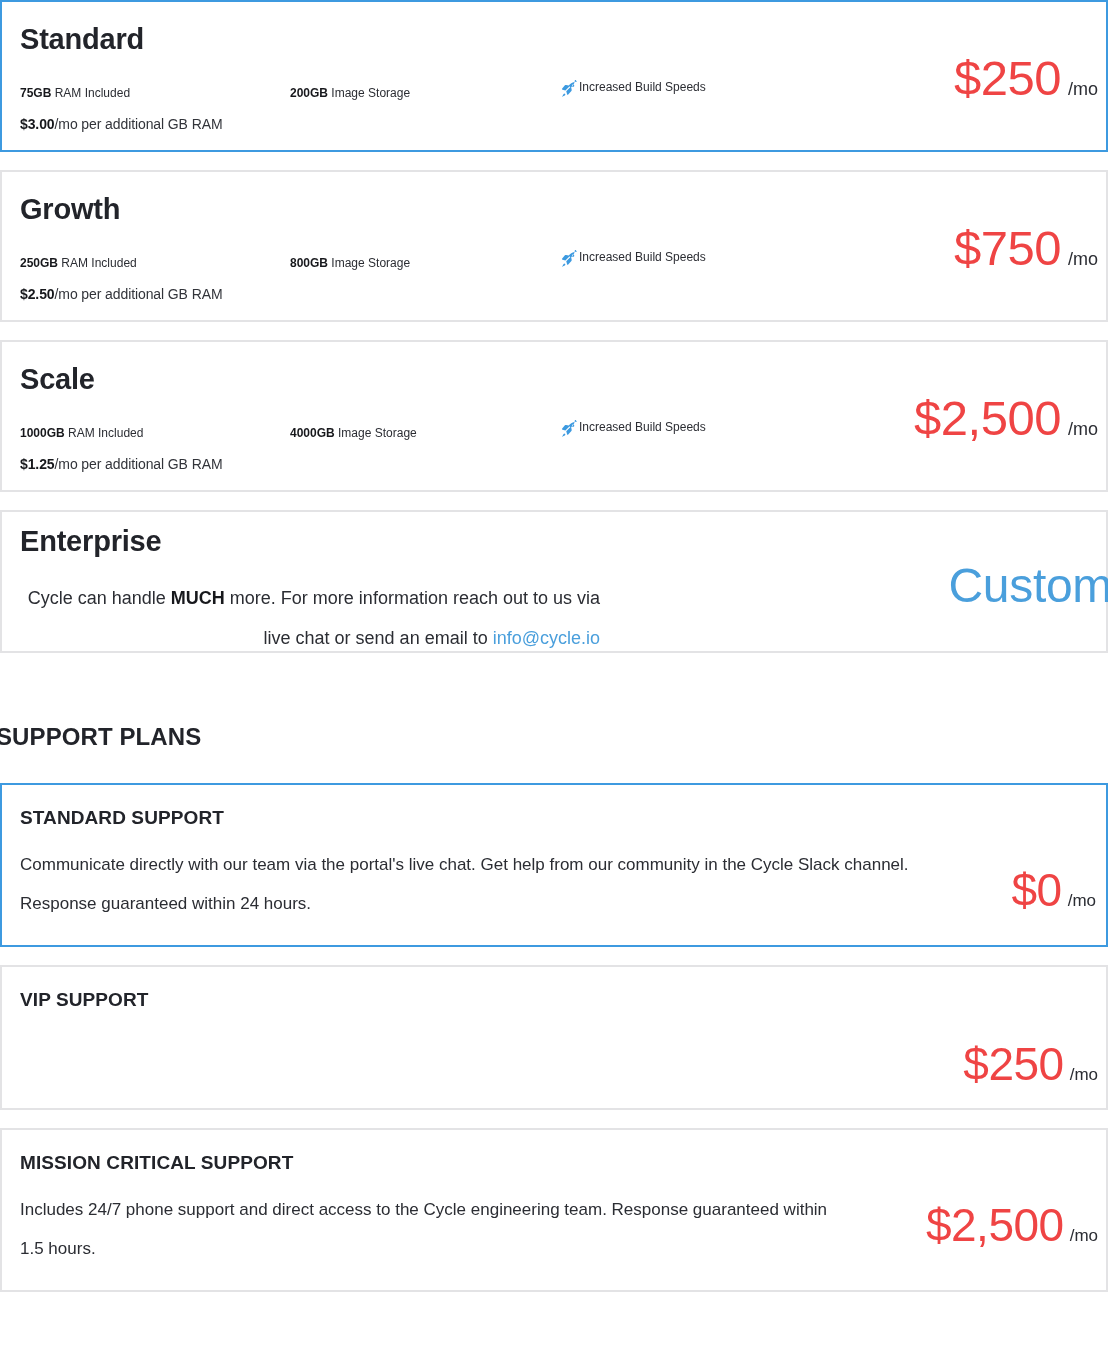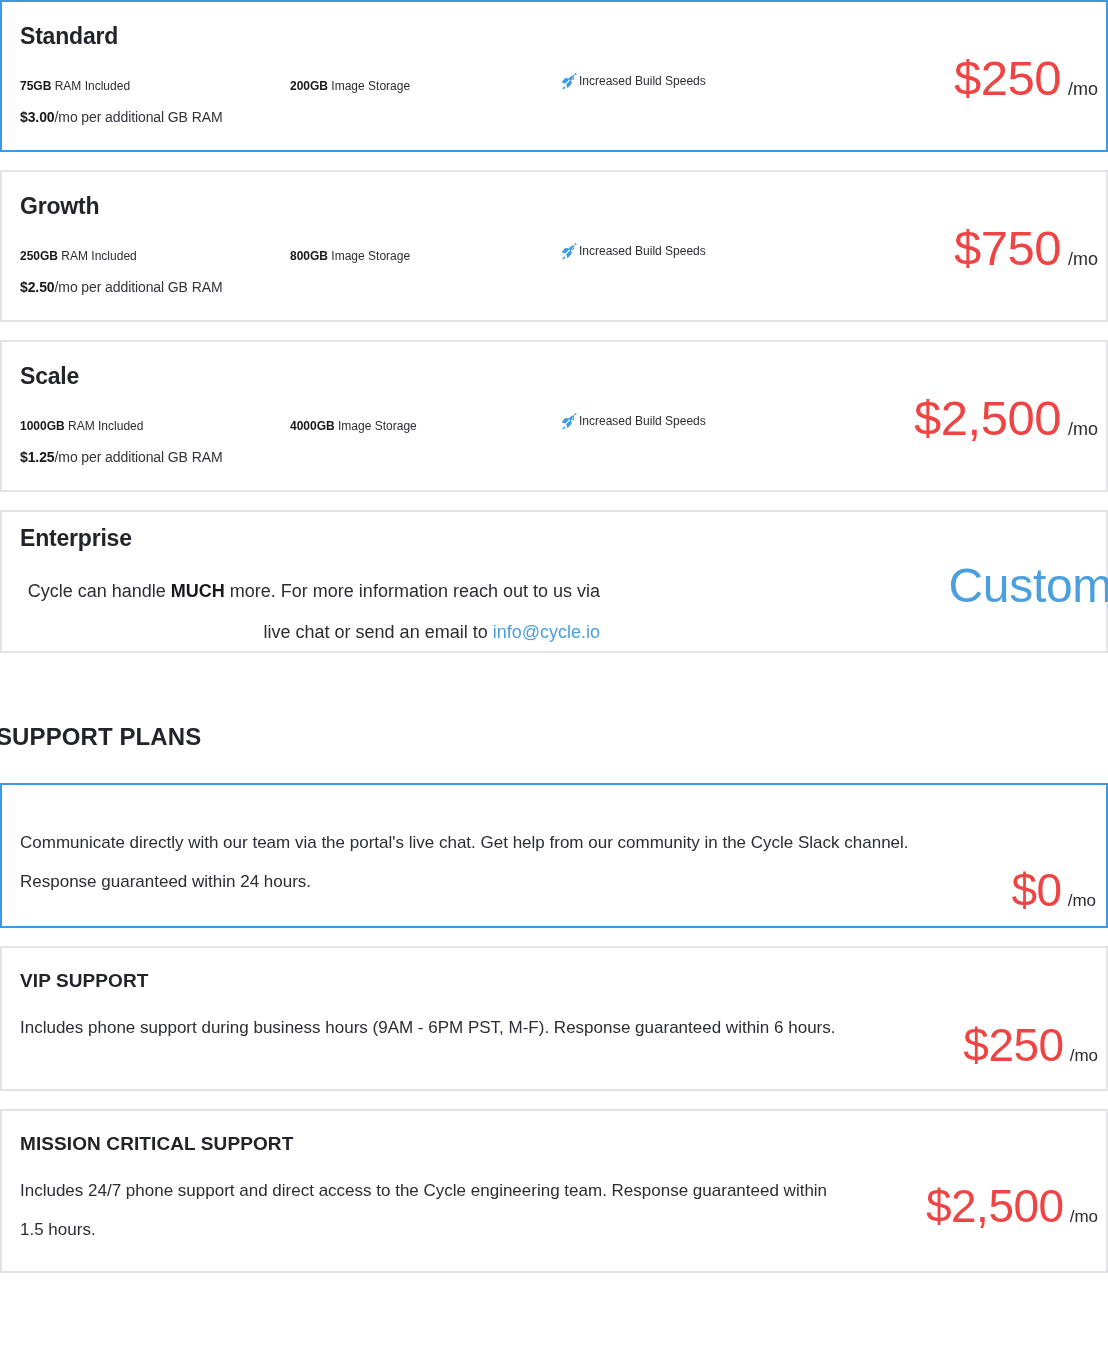--- a/index.html
+++ b/index.html
@@ -30,21 +30,21 @@
   .card.selected {
     border: 2px solid #3d9ae0;
   }
 
   
   .tier-card {
     height: 152px;
     padding: 22px 0 0 18px;
   }
   .tier-name {
-    font-size: 23px;
+    font-size: 29px;
     font-weight: bold;
     color: #22242a;
     letter-spacing: -0.2px;
     line-height: 1.1;
   }
   .tier-features {
     display: flex;
     align-items: baseline;
     margin-top: 22px;
   }
@@ -254,30 +254,30 @@
 
   <div class="card enterprise-card">
     <div class="tier-name">Enterprise</div>
     <div class="enterprise-body"><span>Cycle can handle </span><b>MUCH</b><span> more. For more information reach out to us via live chat or send an email to </span><a class="link" href="#">info@cycle.io</a></div>
     <div class="custom-price">Custom</div>
   </div>
 
   <div class="section-heading">SUPPORT PLANS</div>
 
   <div class="card support-card sc-1 selected">
+    <div class="support-name">STANDARD SUPPORT</div>
     <div class="support-desc">Communicate directly with our team via the portal's live chat. Get help from our community in the Cycle Slack channel. Response guaranteed within 24 hours.</div>
     <div class="support-price">
       <span class="price-value">$0</span>
       <span class="price-per">/mo</span>
     </div>
   </div>
 
   <div class="card support-card sc-2">
     <div class="support-name">VIP SUPPORT</div>
-    <div class="support-desc">Includes phone support during business hours (9AM - 6PM PST, M-F). Response guaranteed within 6 hours.</div>
     <div class="support-price">
       <span class="price-value">$250</span>
       <span class="price-per">/mo</span>
     </div>
   </div>
 
   <div class="card support-card sc-3">
     <div class="support-name">MISSION CRITICAL SUPPORT</div>
     <div class="support-desc">Includes 24/7 phone support and direct access to the Cycle engineering team. Response guaranteed within 1.5 hours.</div>
     <div class="support-price">

